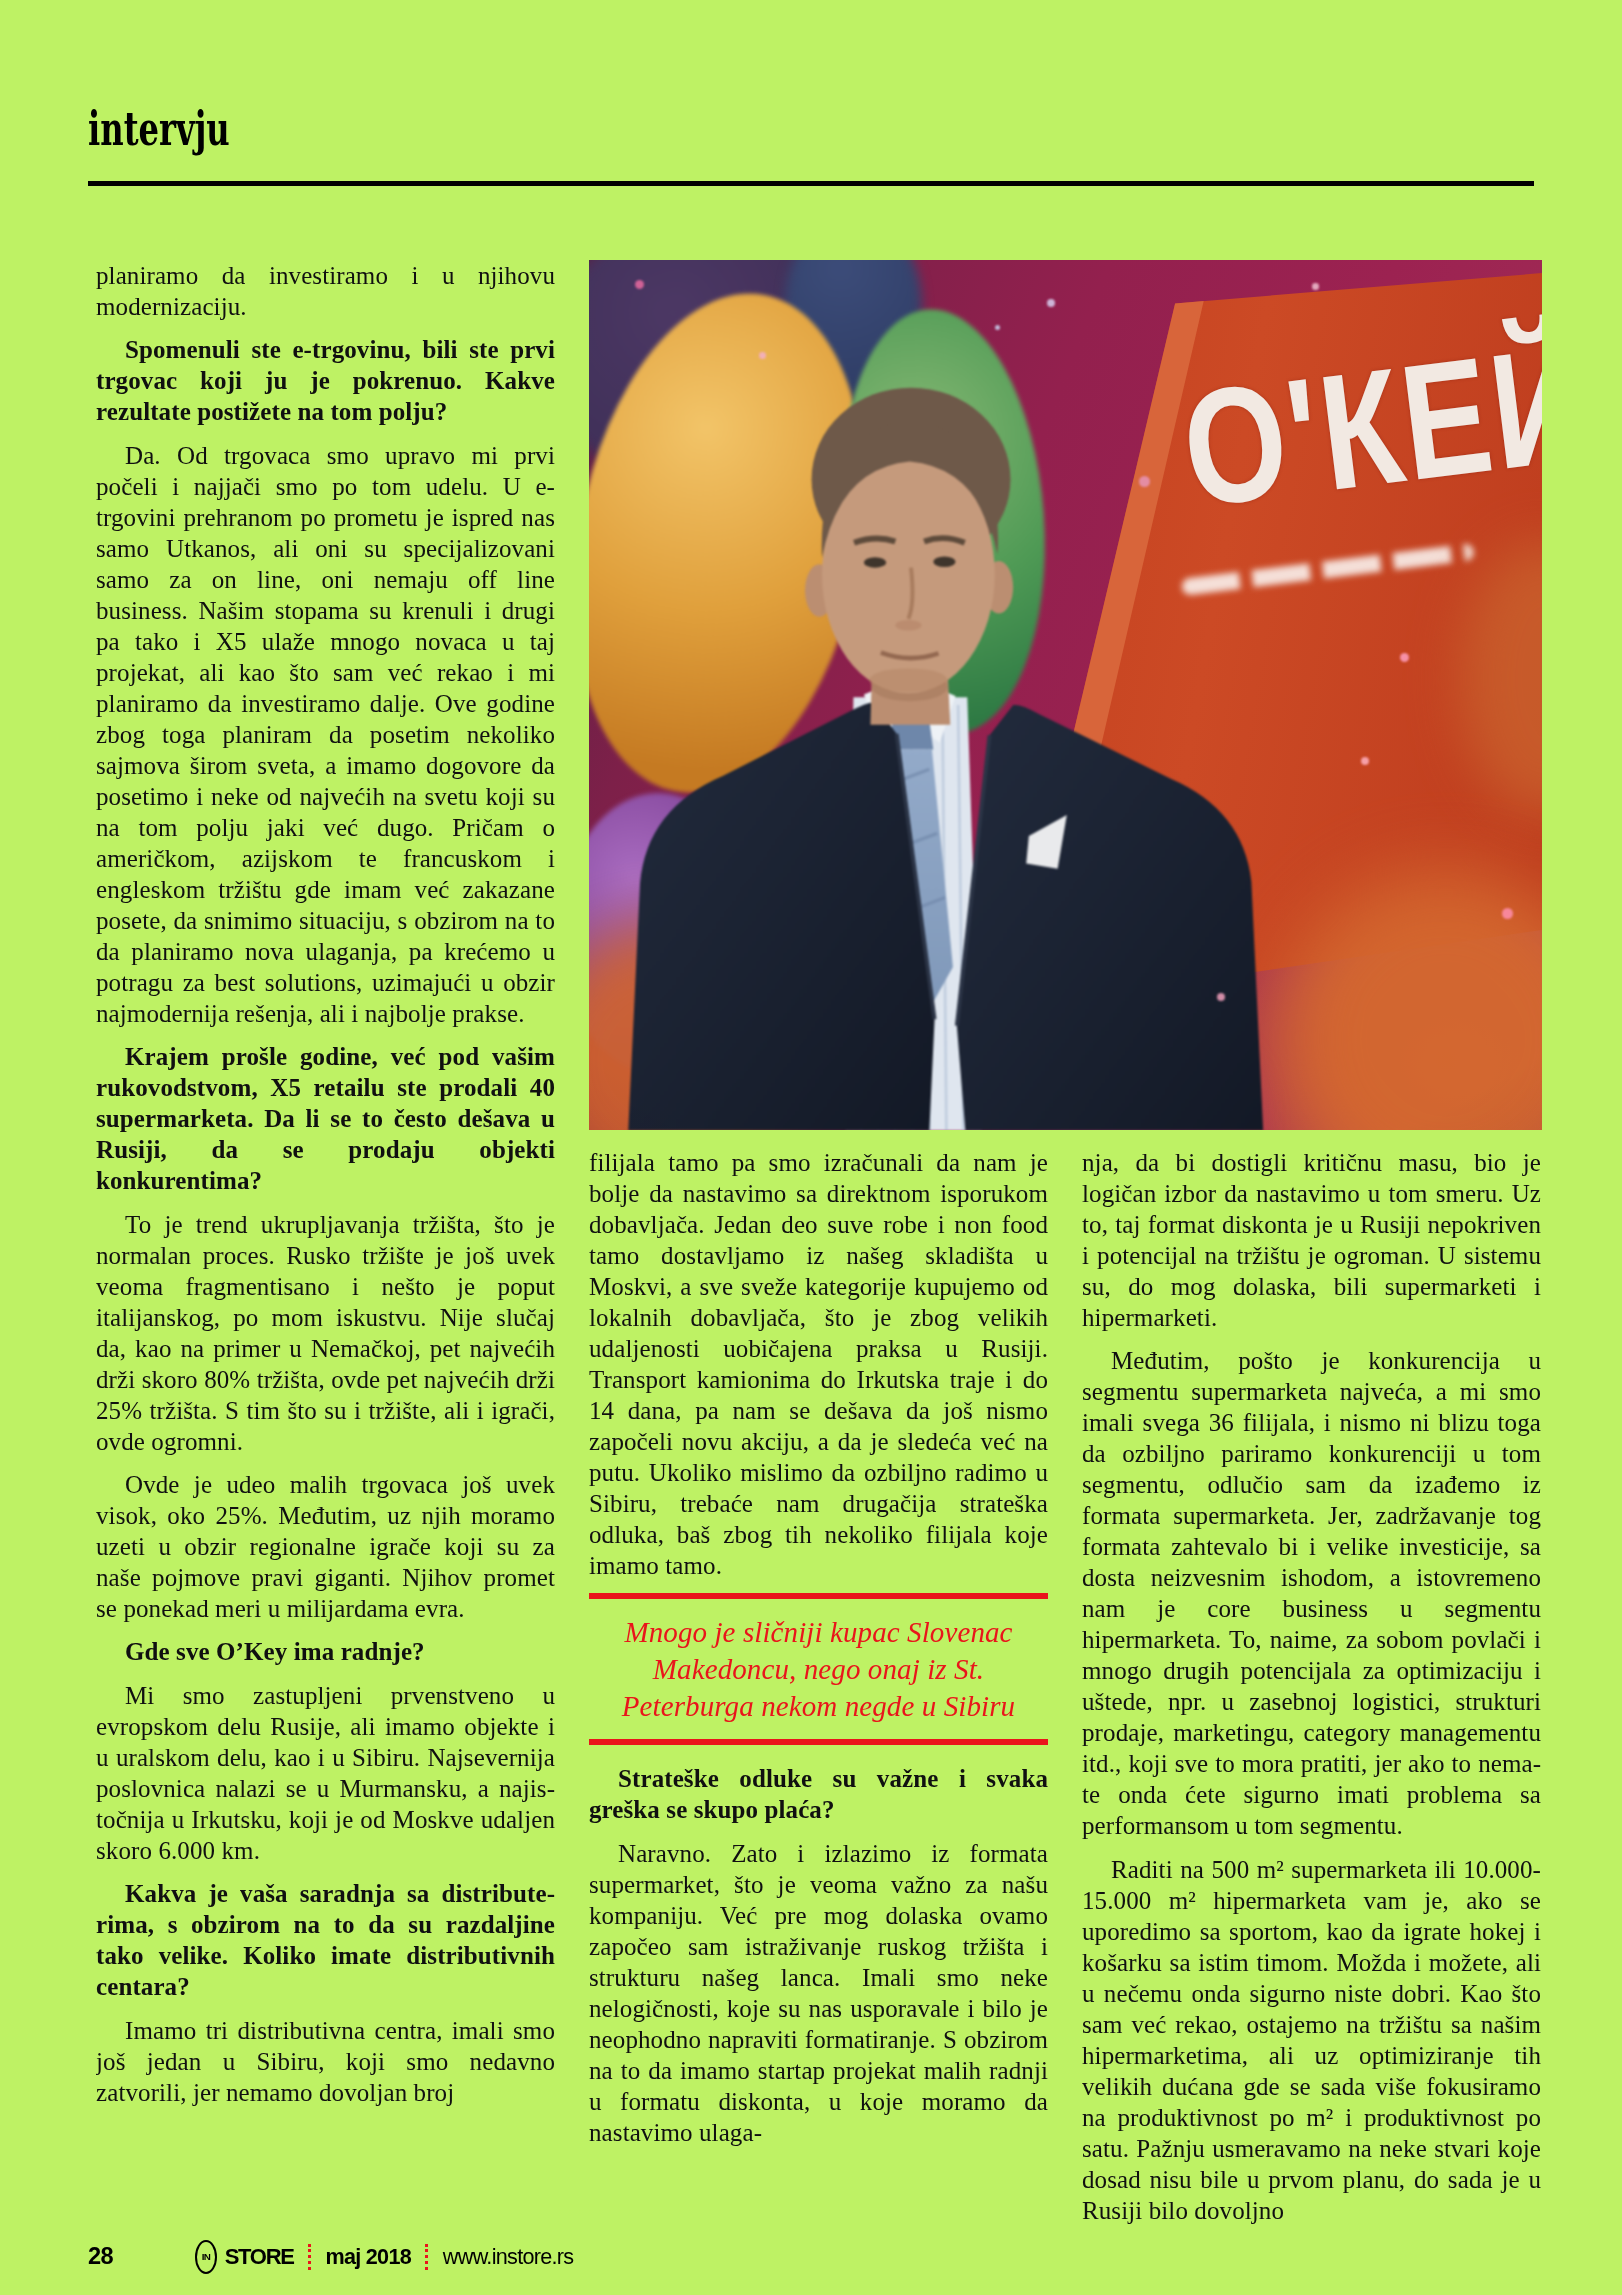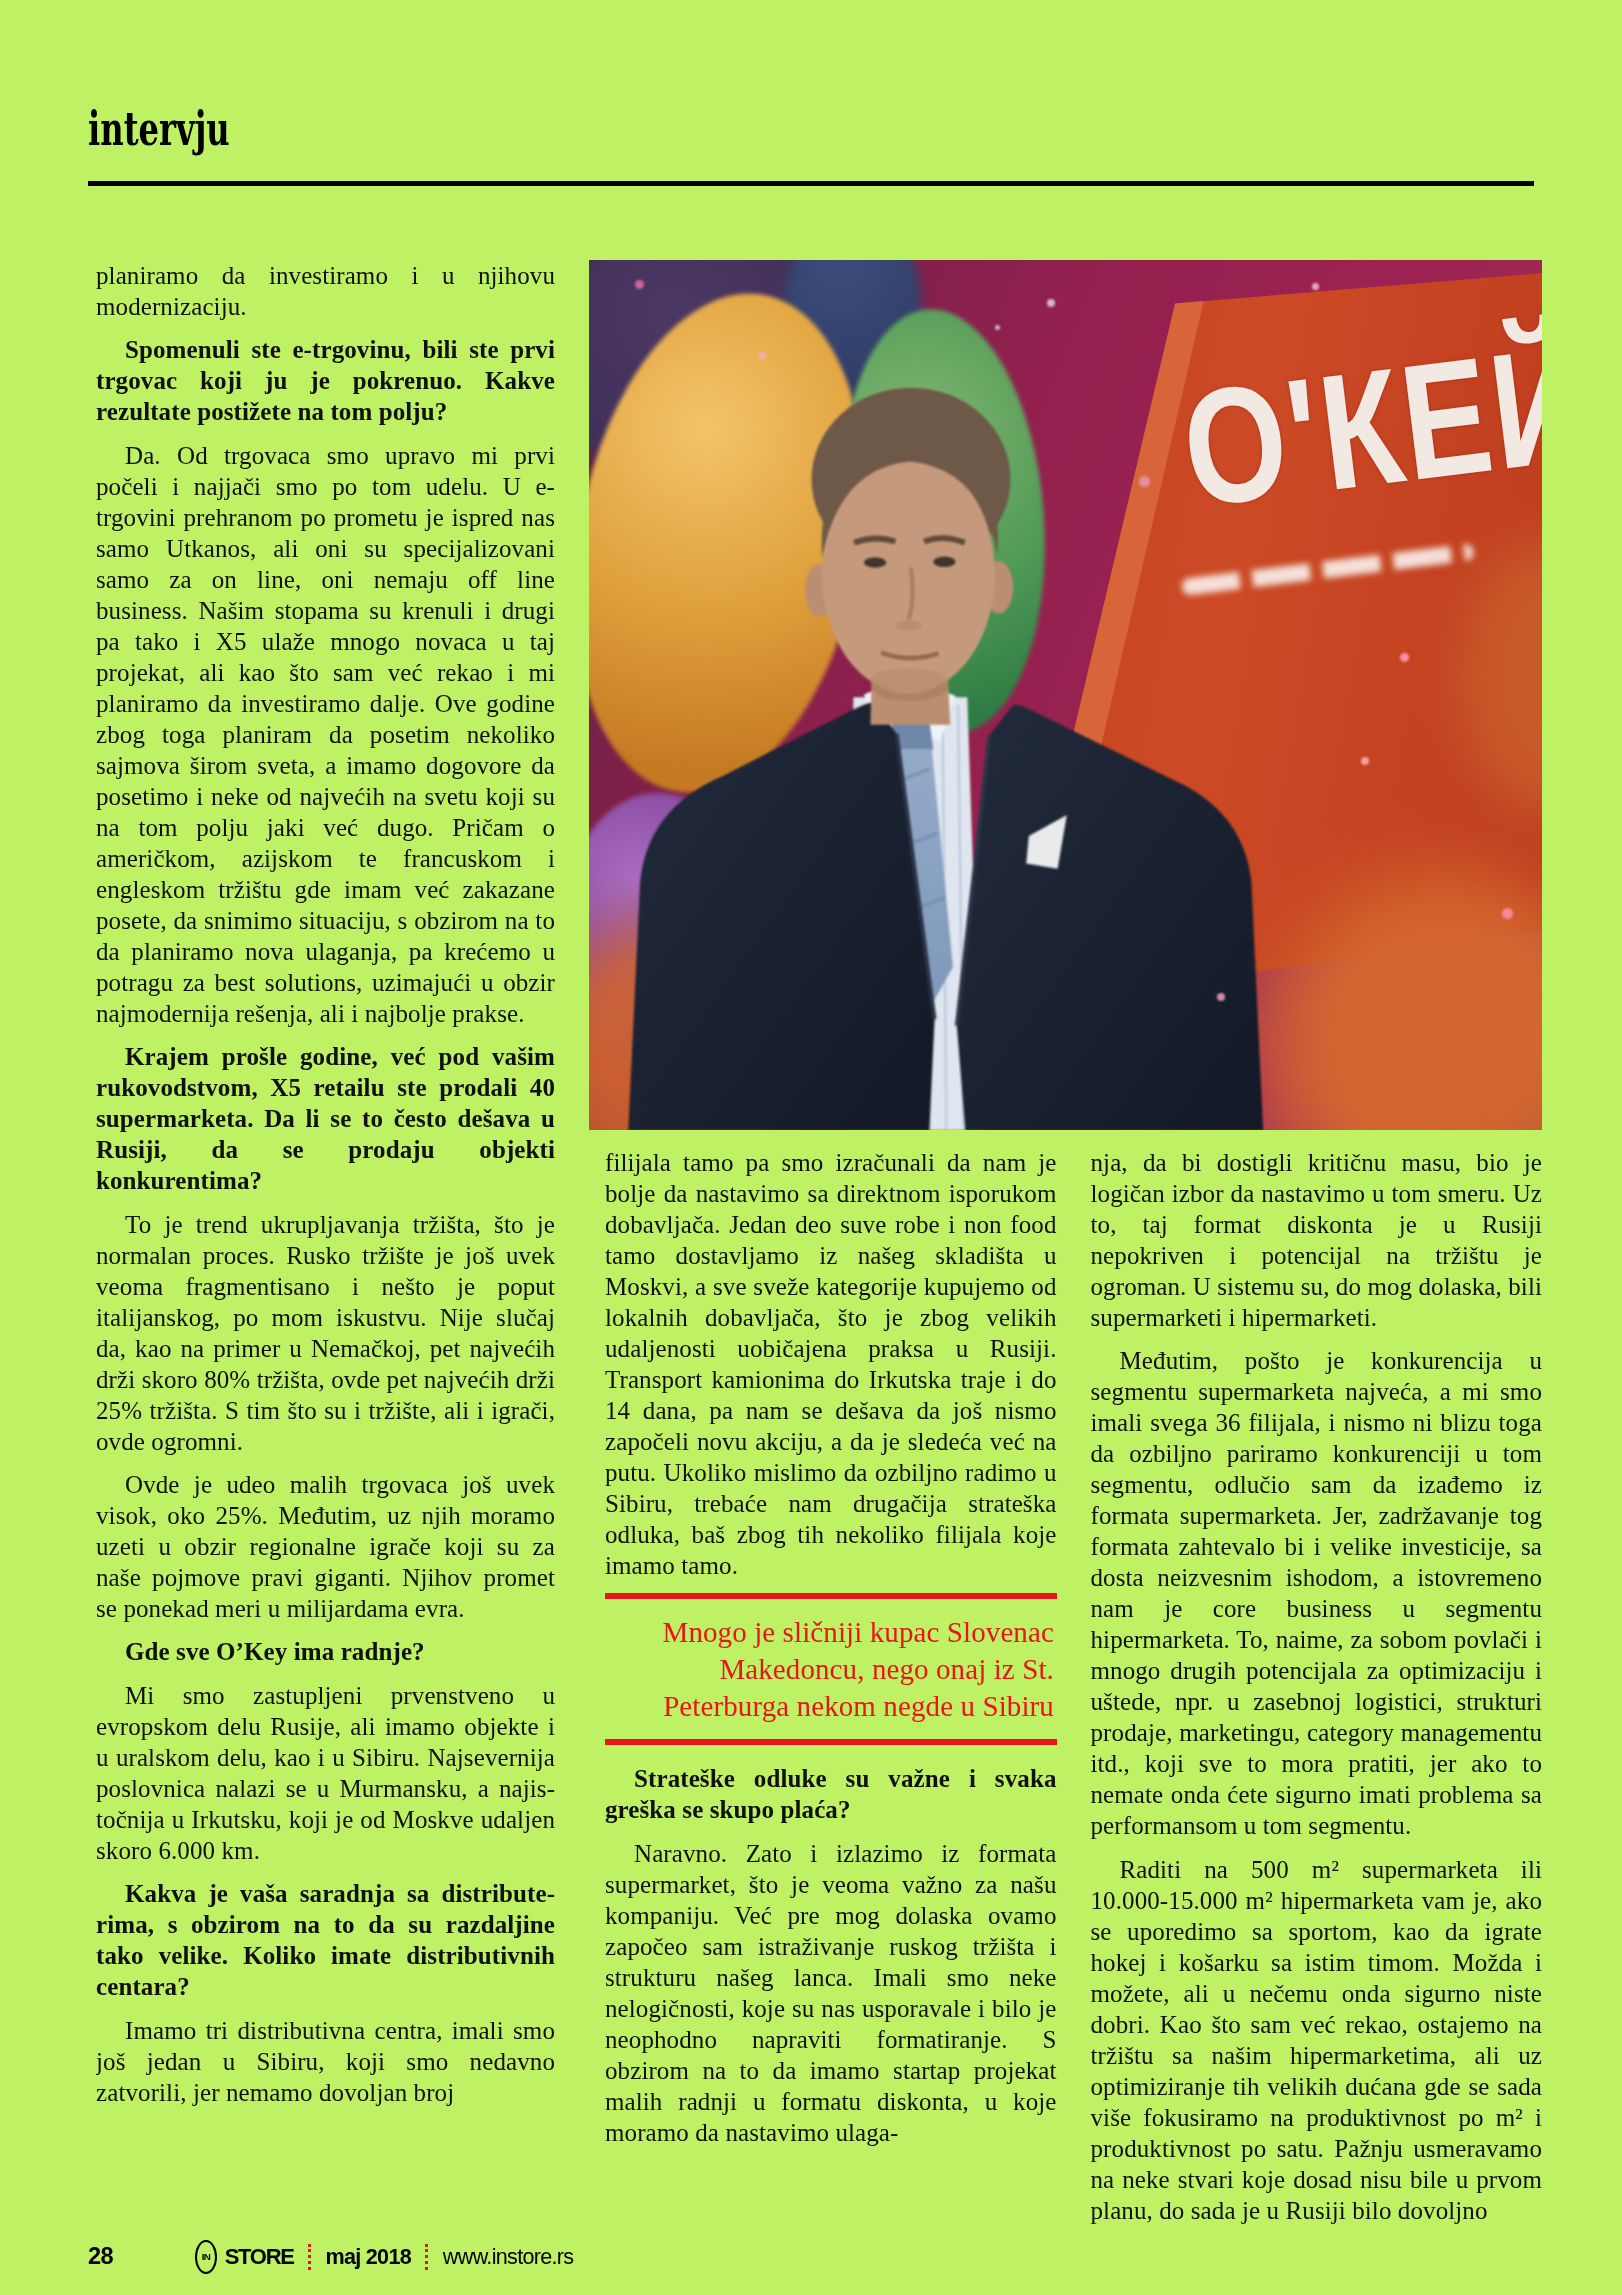--- a/index.html
+++ b/index.html
@@ -17,29 +17,29 @@
     display:inline-block;font-family:"DejaVu Serif", serif;font-weight:bold;
     font-size:46px;line-height:47px;transform:scaleX(.70);transform-origin:left;
     letter-spacing:0px;color:#000;
   }
   .head-rule{position:absolute;left:88px;top:181px;width:1446px;height:4.6px;background:#000;}
   
   .body-grid{position:absolute;left:96px;top:260px;width:1446px;display:flex;gap:34px;}
   .col{width:459px;font-size:25px;line-height:31px;text-align:justify;letter-spacing:0.1px;}
   .col-left{height:1966px;overflow:hidden;}
   .right-wrap{width:953px;}
-  .cols2{display:flex;gap:34px;margin-top:17px;height:1078px;overflow:hidden;margin-left:16px;}
+  .cols2{display:flex;gap:34px;margin-top:17px;height:1078px;overflow:hidden;}
   p{margin:0 0 12.4px;text-indent:29px;}
   p.cont{text-indent:0;}
   p.q{font-weight:700;}
   
   .pullquote{
     border-top:6.5px solid var(--red);border-bottom:6.5px solid var(--red);
-    padding:14.4px 2.6px;margin:5.2px 0 18.3px;text-align:right;text-indent:0;
-    color:var(--red);font-size:29px;line-height:37px;
+    padding:14.4px 2.6px;margin:5.2px 0 18.3px;text-align:center;text-indent:0;
+    color:var(--red);font-style:italic;font-size:29px;line-height:37px;
   }
   
   .photo{
     position:relative;width:953px;height:870px;overflow:hidden;
     background:
       radial-gradient(589px 497px at 90% 92%, rgba(225,120,50,.55), transparent 62%),
       linear-gradient(112deg,#582244 0%,#7d2049 18%,#93204e 40%,#9c2251 62%,#a02b55 82%,#a63b58 100%);
   }
   .photo::after{content:"";position:absolute;inset:0;background:radial-gradient(120% 100% at 50% 45%, transparent 62%, rgba(40,0,30,.22) 100%);pointer-events:none;}
   .balloon{position:absolute;border-radius:50%;}

